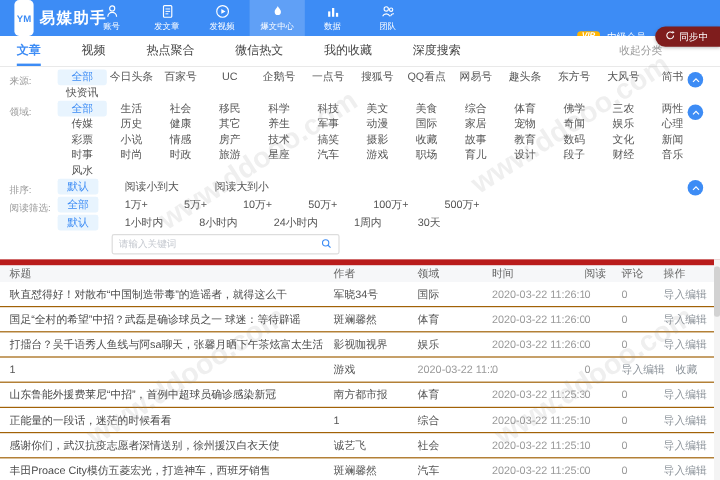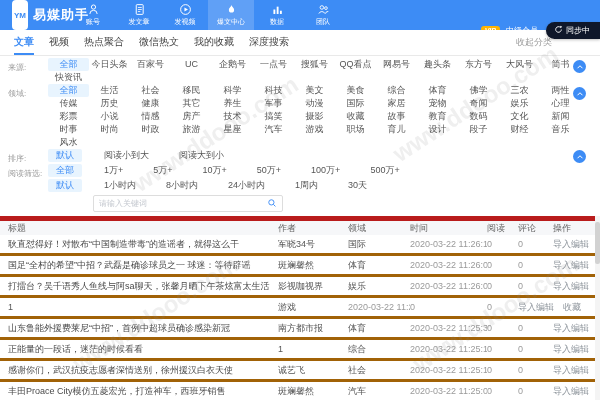--- a/index.html
+++ b/index.html
@@ -13,21 +13,21 @@
     font-size:8px; font-weight:bold; display:flex; align-items:center; justify-content:center; }
   .logo-name { font-size:13px; font-weight:bold; letter-spacing:1px; }
   .mainnav { position:absolute; left:70px; top:0; height:30px; display:flex; }
   .nav-item { width:46px; height:30px; display:flex; flex-direction:column; align-items:center; justify-content:center; gap:1px; font-size:7px; cursor:pointer; }
   .nav-item.active { background:rgba(255,255,255,0.18); }
   .nav-item svg { display:block; }
   .tb-right { position:absolute; right:8px; top:15px; height:30px; display:flex; align-items:center; gap:6px; font-size:8px; }
   .vip-badge { background:#ffb400; color:#fff; font-size:7px; font-weight:bold; font-style:italic; padding:1px 4px; border-radius:3px; }
   .win-ico { width:12px; height:12px; display:flex; align-items:center; justify-content:center; cursor:pointer; opacity:.9; }
 
-  .sync-pill { position:absolute; top:22px; right:0; z-index:9; background:#0f172a; color:#fff; font-size:8px;
+  .sync-pill { position:absolute; top:22px; right:0; z-index:9; background:#7f1d1d; color:#fff; font-size:8px;
     padding:3px 10px 3px 8px; border-radius:10px 0 0 10px; display:flex; align-items:center; gap:3px; box-shadow:0 1px 3px rgba(0,0,0,.25); cursor:pointer;}
 
   
   .tabs { height:26px; background:#fff; border-bottom:1px solid #e9e9e9; display:flex; align-items:stretch; padding:0 14px; gap:26px; font-size:10px; color:#444; position:relative;}
   .tab { display:flex; align-items:center; cursor:pointer; border-bottom:2px solid transparent; }
   .tab.active { color:#3d8cf5; font-weight:bold; border-bottom-color:#3d8cf5; }
   .collapse-label { margin-left:auto; align-self:center; color:#999; font-size:9px; margin-right:34px; cursor:pointer; }
 
   
   .filters { position:relative; padding-top:2px; font-size:9px; background:#fff; }
@@ -42,21 +42,21 @@
   .search-row { padding:3px 8px 4px 8px; }
   .search-box { margin-left:85px; width:190px; height:17px; border:1px solid #ddd; border-radius:2px; display:flex; align-items:center; padding:0 5px; }
   .search-box input { border:none; outline:none; flex:1; font-size:8px; color:#666; background:transparent; font-family:inherit; }
   .search-box input::placeholder { color:#c4c8cf; }
   .collapse-circle { position:absolute; right:14px; width:13px; height:13px; border-radius:50%; background:#3d8cf5; display:flex; align-items:center; justify-content:center; cursor:pointer; }
   .cc1{ top:4px; } .cc2{ top:31px; } .cc3{ top:94px; }
 
   
   .grid { display:grid; grid-template-columns:270px 70px 62px 77px 31px 35px 1fr; align-items:center; padding-left:8px; }
   .thead { background:#f6f7f9; border-top:5px solid #b91c1c; color:#666; font-size:9px; height:19px; }
-  .trow { height:21px; border-bottom:3px solid #a16207; font-size:9px; color:#555; }
+  .trow { height:21px; border-bottom:1px solid #a16207; font-size:9px; color:#555; }
   .trow .title { color:#4a4a4a; white-space:nowrap; overflow:hidden; text-overflow:clip; padding-right:8px; }
   .trow .cell { white-space:nowrap; overflow:hidden; }
   .muted { color:#9a9a9a; }
   .actions { display:flex; gap:9px; white-space:nowrap; }
   .actions a { color:#8e959c; cursor:pointer; text-decoration:none; }
 
   .scrollbar { position:absolute; right:0; top:216px; bottom:0; width:5px; background:#f4f4f4; }
   .scrollbar .thumb { position:absolute; top:6px; right:0; width:5px; height:42px; background:#d2d2d2; border-radius:2px; }
 
   .watermark { position:absolute; color:rgba(140,140,140,0.14); font-size:24px; font-weight:bold; transform:rotate(-33deg); pointer-events:none; white-space:nowrap; z-index:8;}
@@ -156,21 +156,21 @@
 
   <div class="sync-pill">
     <span><svg width="9" height="9" viewBox="0 0 16 16">
           <path d="M13 8a5 5 0 1 1-1.6-3.7" fill="none" stroke="#fff" stroke-width="1.6"></path>
           <polygon points="11,1.5 14.6,3.2 11.4,5.6" fill="#fff"></polygon>
         </svg></span>
     <span>同步中</span>
   </div>
 
   <div class="tabs">
-    <div id="tabbar" style="display:flex;gap:15px;">
+    <div id="tabbar" style="display:flex;gap:34px;">
         <span class="tab active">文章</span>
         <span class="tab">视频</span>
         <span class="tab">热点聚合</span>
         <span class="tab">微信热文</span>
         <span class="tab">我的收藏</span>
         <span class="tab">深度搜索</span>
       </div>
     <span class="collapse-label">收起分类</span>
   </div>
 

